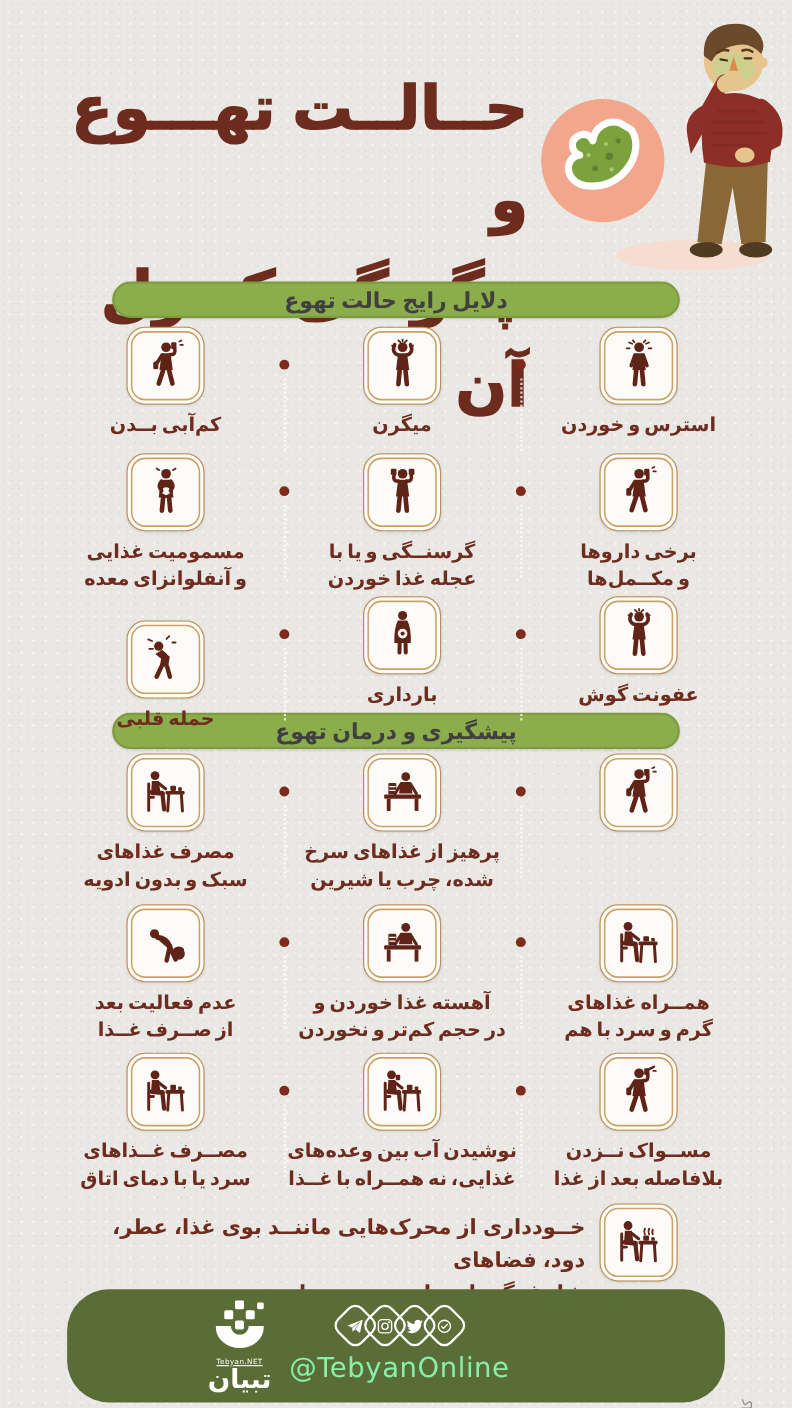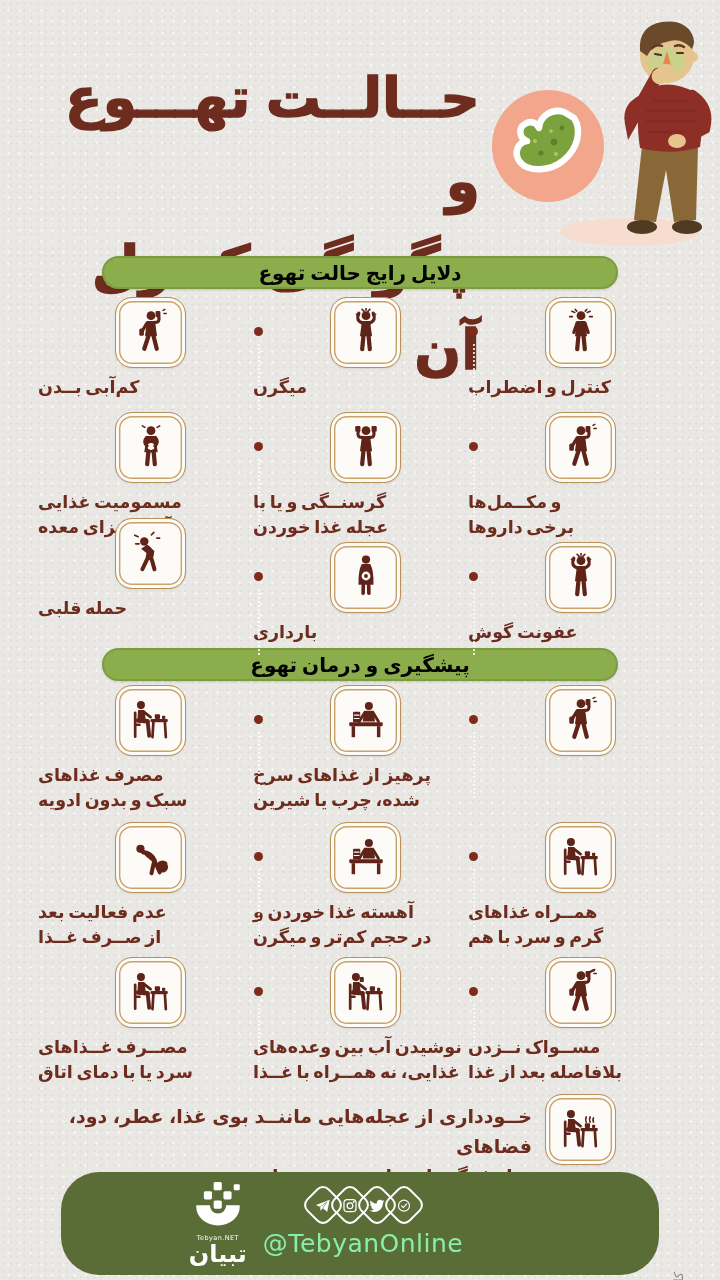--- a/index.html
+++ b/index.html
@@ -25,27 +25,27 @@
     letter-spacing:-1px; word-spacing:-4px;
     -webkit-text-stroke:1.4px #6e2c1e;
   }
 
   
   .banner{
     left:102px; width:516px; height:33px;
     background:#8cad4c; border:2px solid #7d9c40;
     border-radius:17px;
     display:flex; align-items:center; justify-content:center;
-    color:#000000; font-size:20px; font-weight:700;
+    color:#404040; font-size:20px; font-weight:700;
     direction:rtl; word-spacing:-2px;
     box-shadow:0 1px 2px rgba(0,0,0,.15);
   }
 
   
-  .cell{ position:absolute; width:225px; text-align:left; }
+  .cell{ position:absolute; width:225px; text-align:center; }
   .cell.c1{ left:468px; } .cell.c2{ left:253px; } .cell.c3{ left:38px; }
   .box{
     width:71px; height:71px; margin:0 auto;
     background:#fcfbf8;
     border:1.6px solid #b9905a; border-radius:17px;
     box-shadow:inset 0 0 0 3px #fcfbf8, inset 0 0 0 4.4px #c9a267, 0 1px 2px rgba(0,0,0,.08);
     display:flex; align-items:center; justify-content:center;
   }
   .box svg{ width:46px; height:46px; }
   .lbl{
@@ -73,21 +73,21 @@
 
   
   .footer{
     left:61px; top:1172px; width:598px; height:103px;
     background:#5b6d36; border-radius:38px;
     display:flex; align-items:center; justify-content:center;
   }
   .footer-inner{ display:flex; align-items:center; gap:16px; transform:translateX(-34px); }
   .brand-col{ display:flex; flex-direction:column; align-items:center; }
   .brand-col svg{ width:54px; height:50px; }
-  .brand-sub{ color:#fff; font-size:6.5px; letter-spacing:.4px; margin-top:2px; }
+  .brand-sub{ color:#fff; font-size:6.5px; letter-spacing:.4px; margin-top:2px;text-decoration:underline; }
   .brand-name{ color:#fff; font-size:24px; font-weight:800; direction:rtl; line-height:24px;text-align:right; }
   .social-col{ display:flex; flex-direction:column; align-items:center; gap:8px; }
   .diamonds{ display:flex; }
   .sq{
     width:32px; height:32px;
     border:2.6px solid #fff; border-radius:9px;
     transform:rotate(45deg);
     display:flex; align-items:center; justify-content:center;
     margin:0 -2.5px;
     background:rgba(255,255,255,.02);
@@ -160,21 +160,21 @@
       <div class="box">
         <span><svg viewBox="0 0 48 48" fill="#5f2318" stroke="#5f2318" stroke-linecap="round" stroke-linejoin="round">
             <circle cx="24" cy="8" r="4.6" stroke="none"></circle>
             <path d="M19.8 13.6h8.4l2.1 16H17.7z" stroke="none"></path>
             <path d="M21.3 29.5 20 43 M26.7 29.5 28 43" fill="none" stroke-width="4.4"></path>
             <path d="M20 15.5 16.5 25.5 M28 15.5 31.5 25.5" fill="none" stroke-width="3.4"></path>
    <path d="M14.5 3.5l3 1.2 M33.5 3.5l-3 1.2 M15 9h-2.8 M33 9h2.8 M18 1.5l1.6 1.8 M30 1.5l-1.6 1.8" fill="none" stroke-width="1.7"></path>
           </svg></span>
       </div>
       <div class="lbl">
-        <div>کنترل و اضطراب</div>
+        <div>استرس و خوردن</div>
       </div>
     </div>
     <div class="cell c2" style="top: 297px;">
       <div class="box">
         <span><svg viewBox="0 0 48 48" fill="#5f2318" stroke="#5f2318" stroke-linecap="round" stroke-linejoin="round">
             <circle cx="24" cy="8" r="4.6" stroke="none"></circle>
             <path d="M19.8 13.6h8.4l2.1 16H17.7z" stroke="none"></path>
             <path d="M21.3 29.5 20 43 M26.7 29.5 28 43" fill="none" stroke-width="4.4"></path>
             <path d="M20 15.5q-7 -2.5 -3.5 -10 M28 15.5q7 -2.5 3.5 -10" fill="none" stroke-width="3.4"></path>
    <path d="M20 1.5l2 2 M28 1.5l-2 2 M24 0v2.4 M14 6.5l3 .6 M34 6.5l-3 .6" fill="none" stroke-width="1.7"></path>
@@ -212,22 +212,22 @@
             <path d="M19.8 13.6h8.4l2.1 16H17.7z" stroke="none"></path>
             <path d="M21.3 29.5 17 42.5 M26.7 29.5 30 42.5" fill="none" stroke-width="4.4"></path>
             <path d="M27.8 15q6 .5 4.2 -6.5" fill="none" stroke-width="3.4"></path>
    <rect x="28.8" y="3.2" width="5" height="6.4" rx="1.2" stroke="none"></rect>
    <path d="M20 15.5l-4.6 7.5" fill="none" stroke-width="3.4"></path>
    <rect x="11.8" y="21.5" width="4.8" height="7.5" rx="1.6" stroke="none"></rect>
    <path d="M36.5 2.5l2 -1 M37.5 5.8h2.4" fill="none" stroke-width="1.6"></path>
           </svg></span>
       </div>
       <div class="lbl">
+        <div>برخی داروها</div>
         <div>و مکــمل‌ها</div>
-        <div>برخی داروها</div>
       </div>
     </div>
     <div class="cell c2" style="top: 412px;">
       <div class="box">
         <span><svg viewBox="0 0 48 48" fill="#5f2318" stroke="#5f2318" stroke-linecap="round" stroke-linejoin="round">
             <circle cx="24" cy="8" r="4.6" stroke="none"></circle>
             <path d="M19.8 13.6h8.4l2.1 16H17.7z" stroke="none"></path>
             <path d="M21.3 29.5 20 43 M26.7 29.5 28 43" fill="none" stroke-width="4.4"></path>
             <path d="M20.2 15q-6 .5 -4.2 -6.5 M27.8 15q6 .5 4.2 -6.5" fill="none" stroke-width="3.4"></path>
    <rect x="12.8" y="3.2" width="5.4" height="6" rx="1.2" stroke="none"></rect>
@@ -281,21 +281,21 @@
    <path d="M19.6 11.5h8.8q3.8 6.5 3.4 21.5H16.2q-.4 -15 3.4 -21.5z" stroke="none"></path>
    <circle cx="24" cy="24" r="4.6" fill="#fcfbf8" stroke="none"></circle>
    <circle cx="24" cy="24" r="2" stroke="none"></circle>
    <path d="M21.2 33.5 21 42 M26.8 33.5 27 42" fill="none" stroke-width="3.8"></path>
           </svg></span>
       </div>
       <div class="lbl">
         <div>بارداری</div>
       </div>
     </div>
-    <div class="cell c3" style="top: 518px;">
+    <div class="cell c3" style="top: 564px;">
       <div class="box">
         <span><svg viewBox="0 0 48 48" fill="#5f2318" stroke="#5f2318" stroke-linecap="round" stroke-linejoin="round">
             <circle cx="17" cy="13" r="4.4" stroke="none"></circle>
    <path d="M20 16.5l7.5 6.5-1.6 9.5h-8l1.4-7.5-5.6-4.5z" stroke="none"></path>
    <path d="M20.5 18.5q4.5 3 3 7" fill="none" stroke-width="3"></path>
    <path d="M19.5 32.5 15 42 M25 32.5l2.6 9.5" fill="none" stroke-width="4.2"></path>
    <path d="M7 6.5l3.6 1.6 M27 3.5l-2.6 2.6 M8 15.5h3.6 M30 9.5h3" fill="none" stroke-width="1.7"></path>
           </svg></span>
       </div>
       <div class="lbl">
@@ -390,21 +390,21 @@
    <path d="M22.5 17.5 17 26.5 M31.5 17.5 37 26.5" fill="none" stroke-width="3"></path>
    <rect x="6.5" y="27.5" width="35" height="4" rx="1.2" stroke="none"></rect>
    <rect x="9" y="31.5" width="3.6" height="11.5" stroke="none"></rect>
    <rect x="35.4" y="31.5" width="3.6" height="11.5" stroke="none"></rect>
    <rect x="10.5" y="16.5" width="7.5" height="11" rx="1" stroke="none"></rect>
    <path d="M11.8 20h5 M11.8 23.5h5" stroke="#fcfbf8" stroke-width="1.2" fill="none"></path>
           </svg></span>
       </div>
       <div class="lbl">
         <div>آهسته غذا خوردن و</div>
-        <div>در حجم کم‌تر و میگرن</div>
+        <div>در حجم کم‌تر و نخوردن</div>
       </div>
     </div>
     <div class="cell c3" style="top: 822px;">
       <div class="box">
         <span><svg viewBox="0 0 48 48" fill="#5f2318" stroke="#5f2318" stroke-linecap="round" stroke-linejoin="round">
             <circle cx="13" cy="16.5" r="4.3" stroke="none"></circle>
    <path d="M16 20q8.5 1 11.5 8.5" fill="none" stroke-width="4.8"></path>
    <path d="M19 22.5l8 7" fill="none" stroke-width="3"></path>
    <path d="M27.5 28.5 24.5 42 M27.5 28.5l5.5 12.5" fill="none" stroke-width="4.2"></path>
    <circle cx="36" cy="35.5" r="5.8" stroke="none"></circle>
@@ -497,21 +497,21 @@
    <path d="M7.5 17.5v25 M7.5 30h4.5" fill="none" stroke-width="2.8"></path>
    <rect x="23.5" y="24" width="18" height="3.4" rx="1.2" stroke="none"></rect>
    <path d="M26.5 27.5 25.5 43 M38.5 27.5 39.5 43" fill="none" stroke-width="2.8"></path>
    <rect x="28" y="19" width="5.4" height="5" rx="1" stroke="none"></rect>
    <rect x="35.5" y="20.6" width="3.4" height="3.4" rx="0.8" stroke="none"></rect>
           <path d="M29.5 12.5q-1.4 2.6 0 5.4 M33.5 12.5q-1.4 2.6 0 5.4 M37 13.5q-1 2 0 4.2" fill="none" stroke-width="1.8"></path>
         </svg></span>
     </div>
 </div>
 <div class="abs note-text">
-  <div>خــودداری از عجله‌هایی ماننــد بوی غذا، عطر، دود، فضاهای</div>
+  <div>خــودداری از محرک‌هایی ماننــد بوی غذا، عطر، دود، فضاهای</div>
   <div>شلوغ، گرما، رطوبت و نورهای تند</div>
 </div>
 
 <div class="abs footer">
   <div class="footer-inner">
     <div class="brand-col">
       <svg viewBox="0 0 48 46" fill="#ffffff">
         <rect x="20" y="0" width="7.5" height="7.5" rx="1.4"></rect>
         <rect x="29" y="8.5" width="7.5" height="7.5" rx="1.4"></rect>
         <rect x="11" y="8.5" width="7.5" height="7.5" rx="1.4"></rect>

